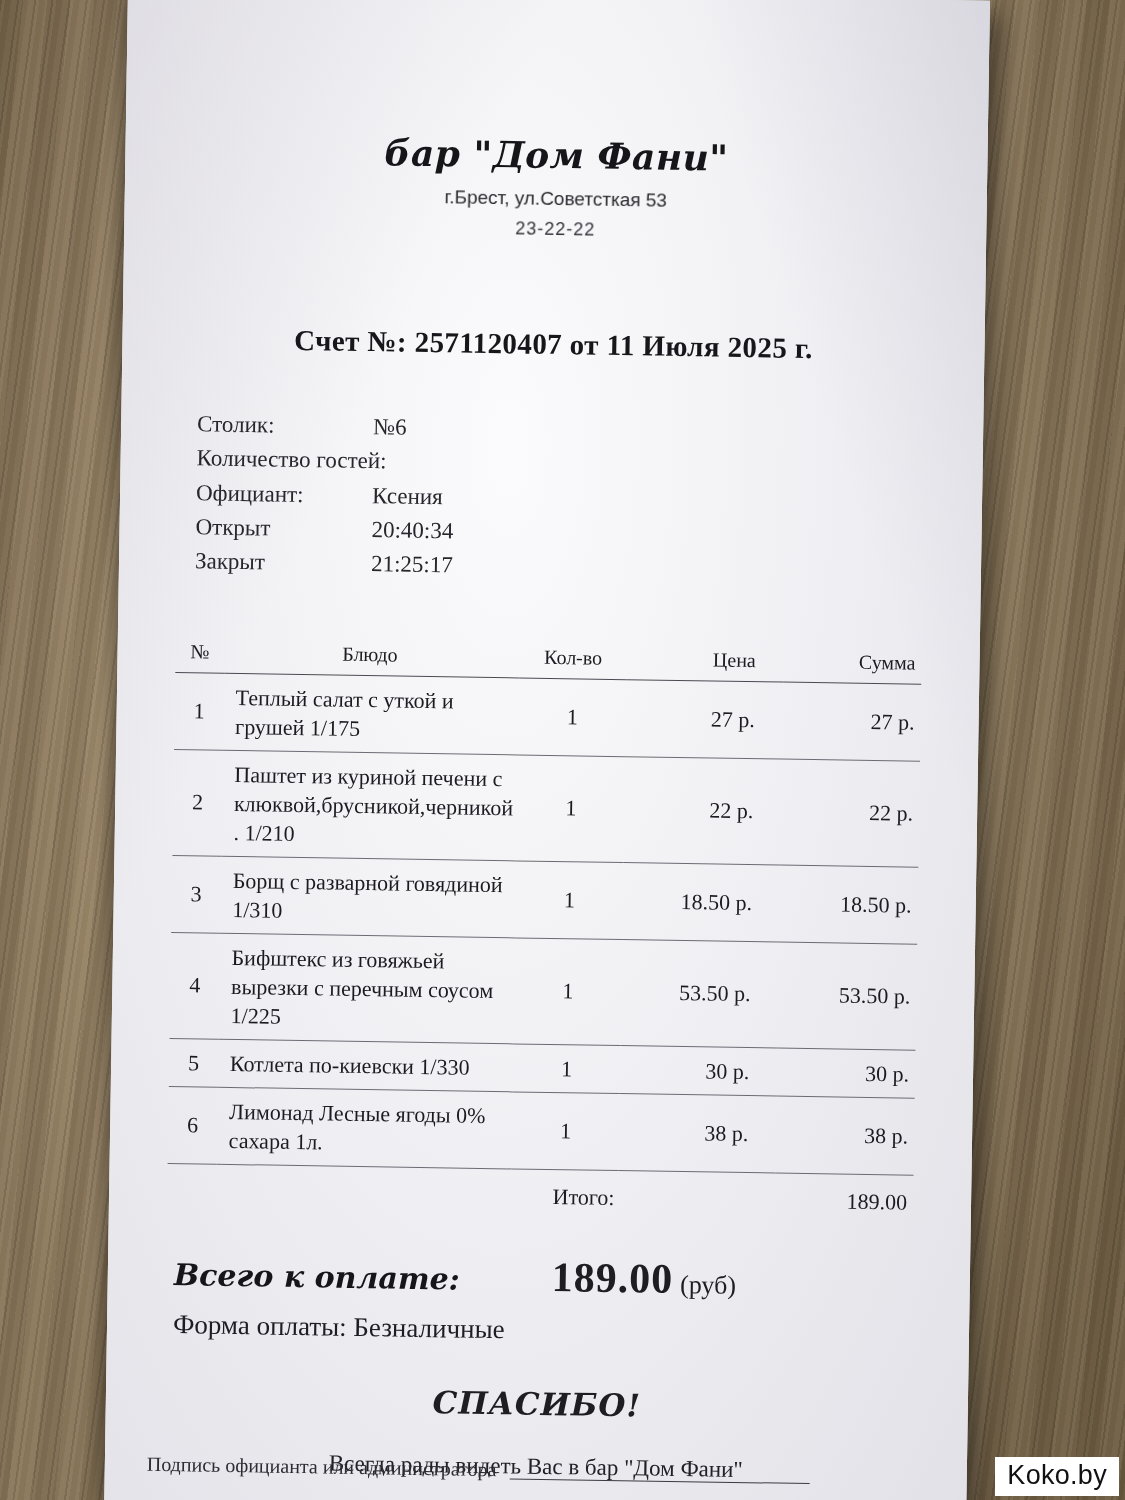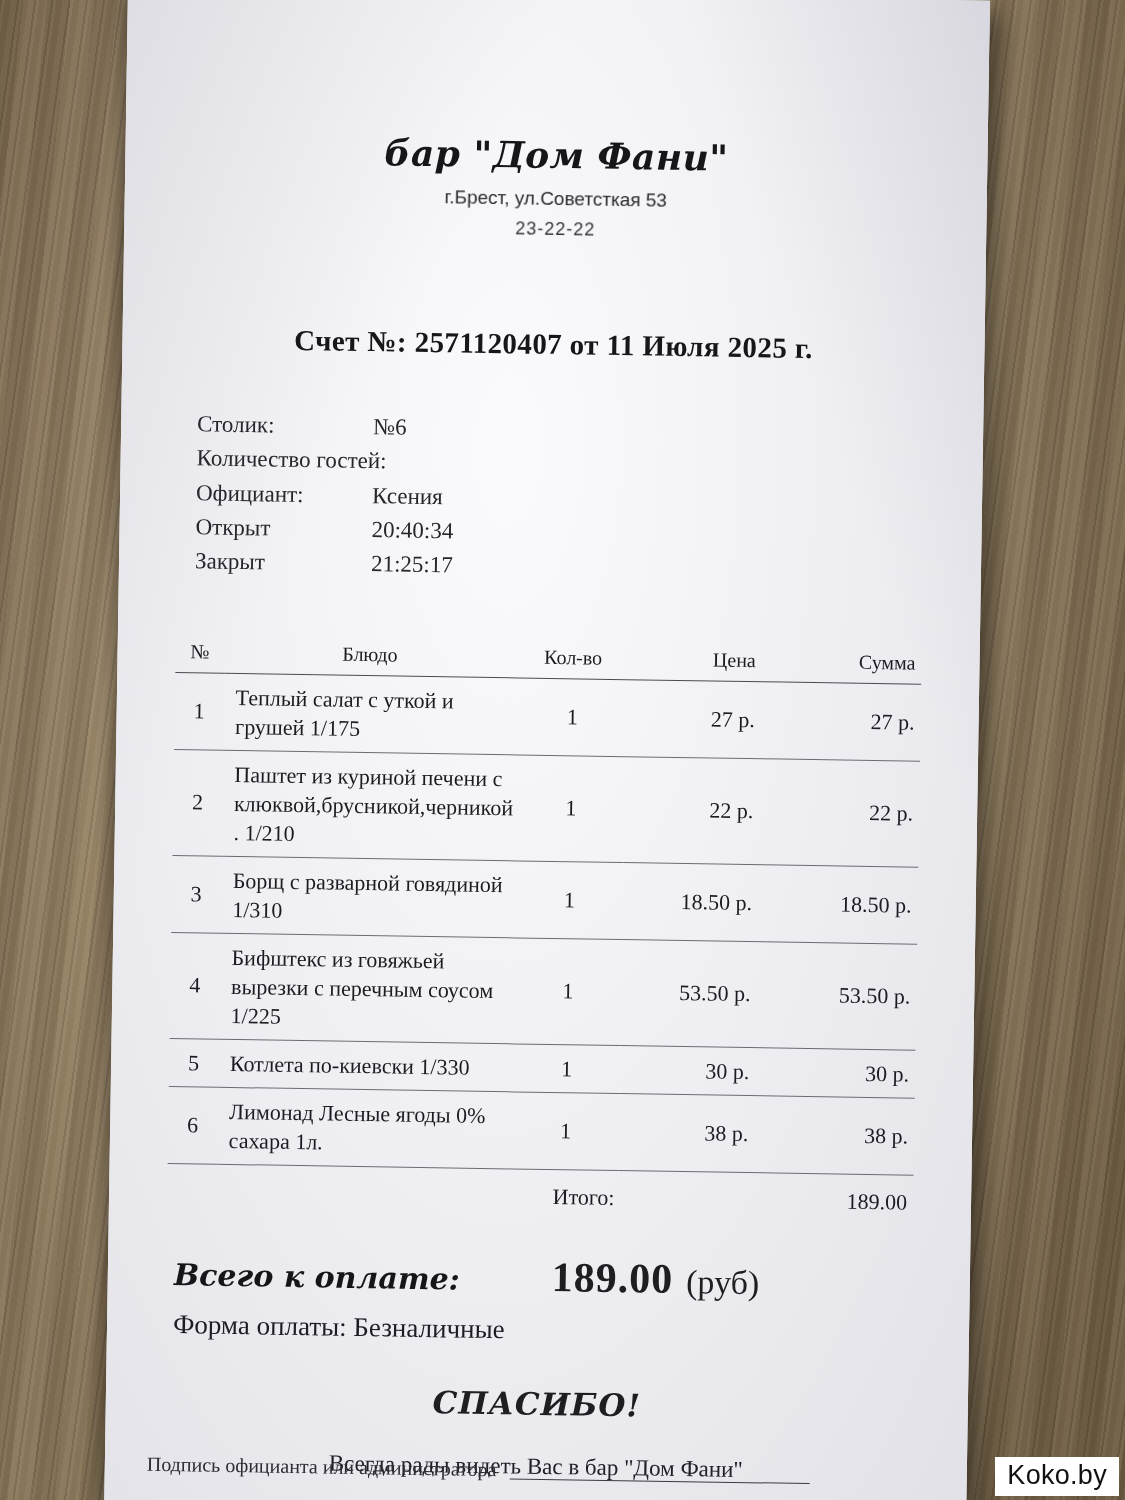--- a/index.html
+++ b/index.html
@@ -151,22 +151,22 @@
     font-size: 30px;
     color: #15151a;
   }
   .grand-value {
     font-size: 42px;
     font-weight: bold;
     margin-left: 92px;
     letter-spacing: 1px;
   }
   .grand-cur {
-    font-size: 34px;
-    margin-left: 13px;
+    font-size: 26px;
+    margin-left: 7px;
   }
   .payform {
     font-size: 27px;
     margin-top: 14px;
     padding-left: 8px;
     color: #1d1d23;
   }
   .thanks {
     text-align: center;
     font-family: "DejaVu Serif", serif;

